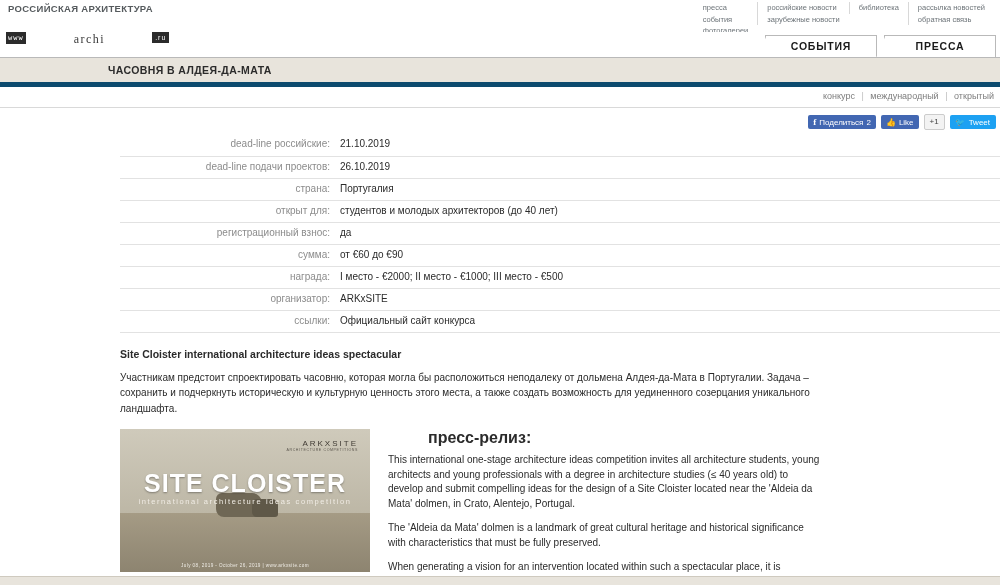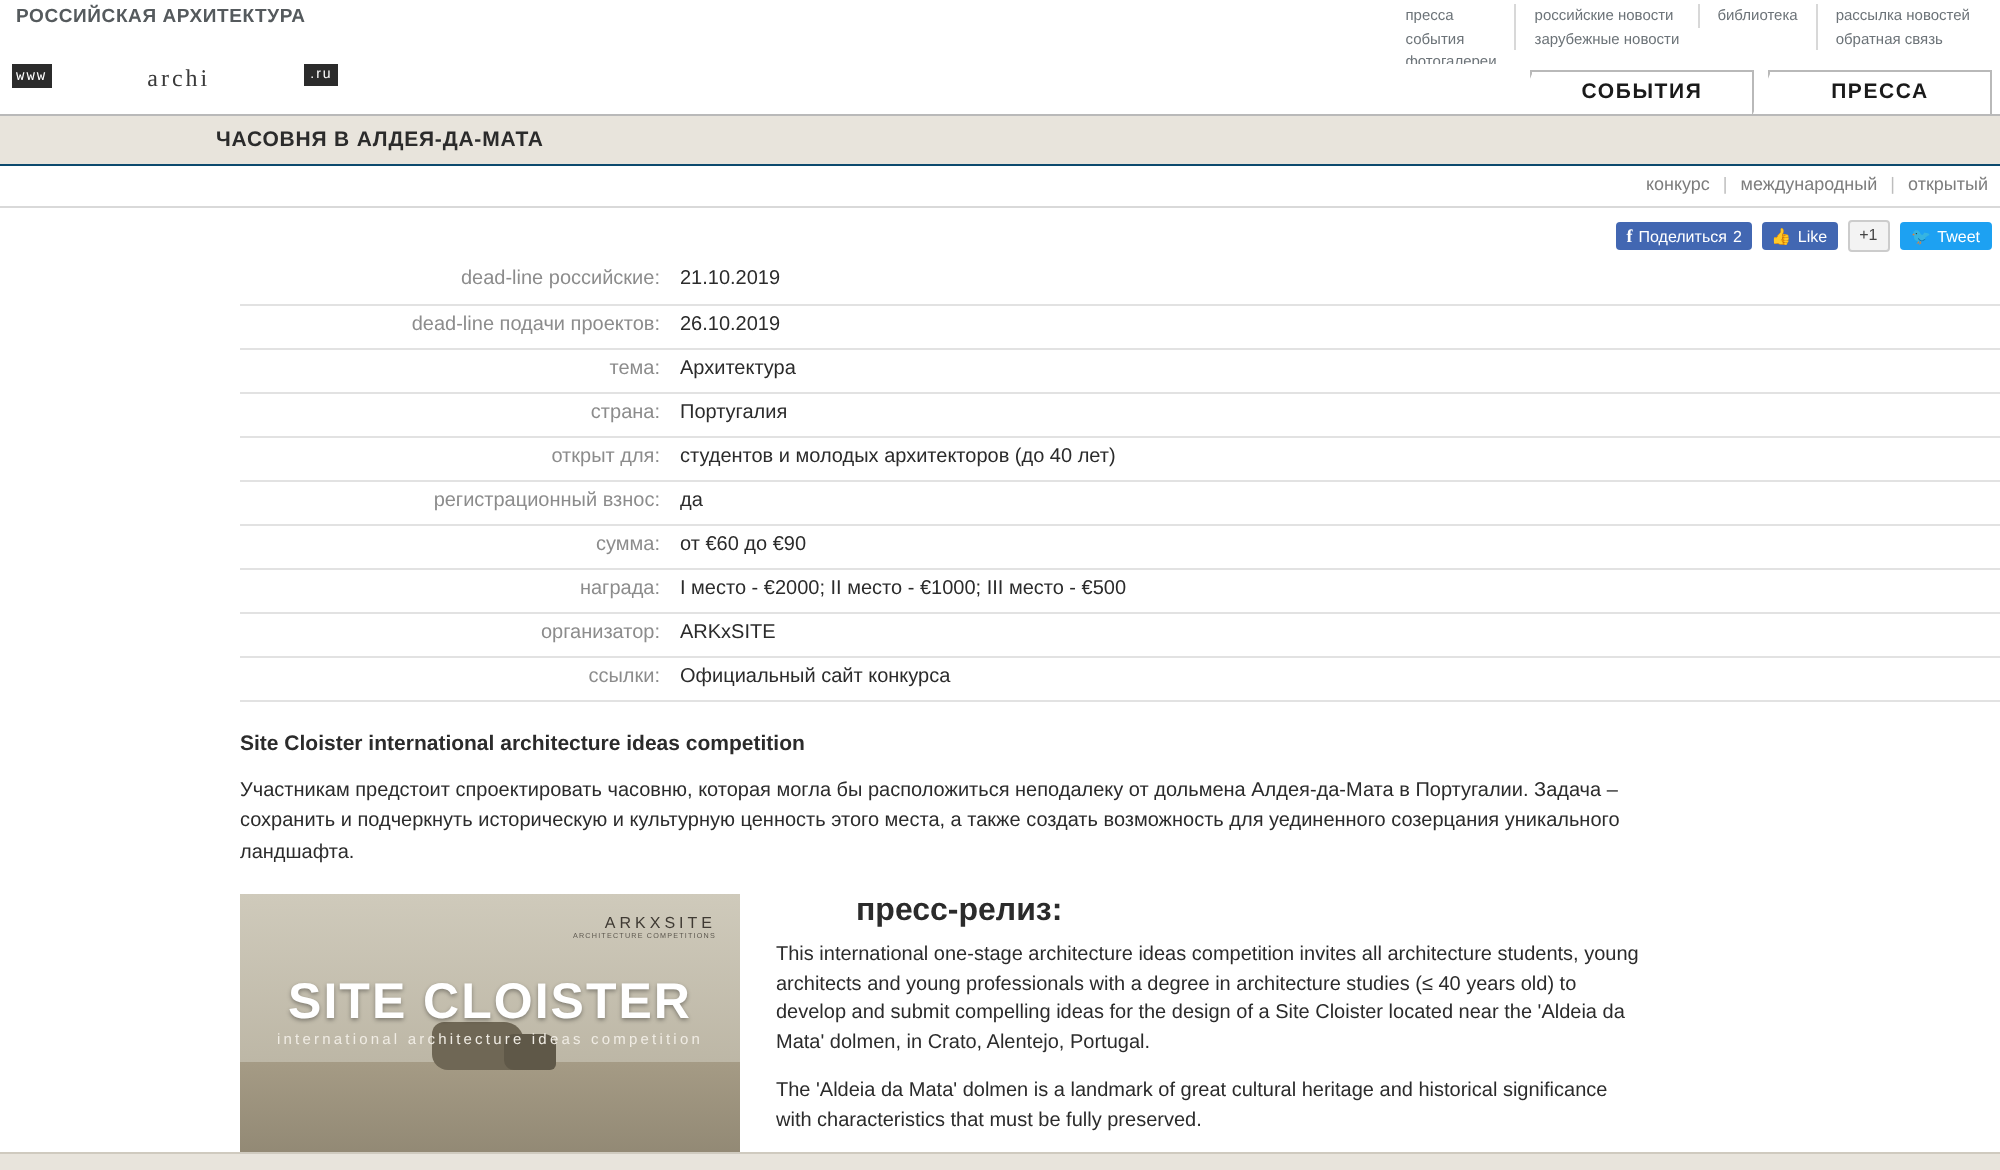--- a/index.html
+++ b/index.html
@@ -134,21 +134,21 @@
     border-width: 0 0 21px 9px;
     border-color: transparent transparent #ffffff transparent;
   }
 
   
   .titleband {
     position: relative;
     height: 24px;
     background: #e8e4dc;
     border-top: 1px solid #b9b9b9;
-    border-bottom: 1px solid #0c4a6e;
+    border-bottom: 5px solid #0c4a6e;
   }
   .titleband .ttl {
     position: absolute;
     left: 108px;
     top: 6px;
     font-size: 10.5px;
     font-weight: bold;
     color: #2b2b2b;
     letter-spacing: 0.4px;
   }
@@ -474,24 +474,20 @@
       <tbody>
         <tr>
           <td class="lbl">dead-line российские:</td>
           <td class="val">21.10.2019</td>
         </tr>
         <tr>
           <td class="lbl">dead-line подачи проектов:</td>
           <td class="val">26.10.2019</td>
         </tr>
         <tr>
-          <td class="lbl">тема:</td>
-          <td class="val">Архитектура</td>
-        </tr>
-        <tr>
           <td class="lbl">страна:</td>
           <td class="val">Португалия</td>
         </tr>
         <tr>
           <td class="lbl">открыт для:</td>
           <td class="val">студентов и молодых архитекторов (до 40 лет)</td>
         </tr>
         <tr>
           <td class="lbl">регистрационный взнос:</td>
           <td class="val">да</td>
@@ -509,21 +505,21 @@
           <td class="val">ARKxSITE</td>
         </tr>
         <tr>
           <td class="lbl">ссылки:</td>
           <td class="val">Официальный сайт конкурса</td>
         </tr>
       </tbody>
     </table>
 
     <div class="bodywrap">
-      <div class="subhead">Site Cloister international architecture ideas competition</div>
+      <div class="subhead">Site Cloister international architecture ideas spectacular</div>
       <div class="intro">Участникам предстоит спроектировать часовню, которая могла бы расположиться неподалеку от дольмена Алдея-да-Мата в Португалии. Задача – сохранить и подчеркнуть историческую и культурную ценность этого места, а также создать возможность для уединенного созерцания уникального ландшафта.</div>
 
       <div class="twocol">
         <div class="poster">
           <div class="sky"></div>
           <div class="ground"></div>
           <div class="rock"></div>
           <div class="rock2"></div>
           <div class="brand">
             <span>ARKXSITE</span>

